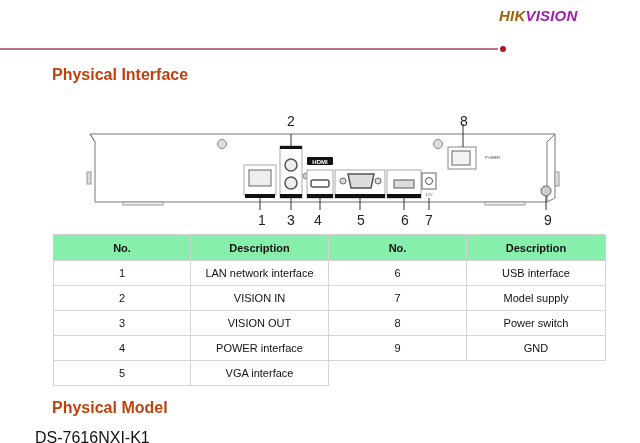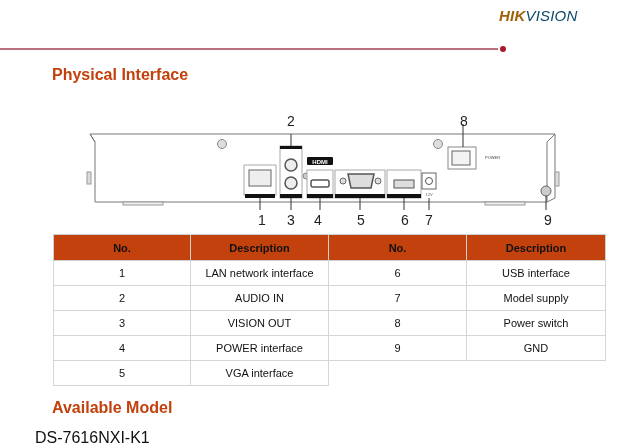--- a/index.html
+++ b/index.html
@@ -1,25 +1,25 @@
 <!DOCTYPE html>
 <html><head>
 <meta charset="utf-8">
 <style>
   html,body{margin:0;padding:0;background:#fff;}
   body{width:640px;height:443px;position:relative;overflow:hidden;font-family:"Liberation Sans","DejaVu Sans",sans-serif;color:#111;}
   .logo{position:absolute;left:499px;top:7px;font-weight:bold;font-style:italic;font-size:15px;letter-spacing:0.2px;}
   .logo .hik{color:#a16207;}
-  .logo .vis{color:#0c4a6e;font-weight:normal;}
+  .logo .vis{color:#a21caf;font-weight:bold;}
   .rule{position:absolute;left:0;top:48px;width:498px;height:2px;background:#b9717f;}
   .rule-dot{position:absolute;left:500px;top:46px;width:6px;height:6px;border-radius:50%;background:#a8192e;}
   .h2{position:absolute;left:52px;font-weight:bold;font-size:16px;color:#c2410c;}
   .device{position:absolute;left:85px;top:112px;width:480px;height:118px;}
   table.spec{position:absolute;left:53px;top:234px;border-collapse:collapse;font-size:11px;}
-  table.spec th{background:#c2410c;font-weight:bold;height:23px;border:1px solid #d0d0d0;text-align:center;}
+  table.spec th{background:#86efac;font-weight:bold;height:23px;border:1px solid #d0d0d0;text-align:center;}
   table.spec td{height:22px;border:1px solid #d6d6d6;text-align:center;}
   table.spec td.empty{border:none;border-left:1px solid #d6d6d6;}
   .model{position:absolute;left:35px;top:429px;font-size:16px;text-align:center;}
 </style>
 </head>
 <body>
 
 <div class="logo"><span class="hik">HIK</span><span class="vis">VISION</span></div>
 <div class="rule"></div>
 <div class="rule-dot"></div>
@@ -118,21 +118,21 @@
   </thead>
   <tbody>
     <tr>
       <td>1</td>
       <td>LAN network interface</td>
       <td>6</td>
       <td>USB interface</td>
     </tr>
     <tr>
       <td>2</td>
-      <td>AUDIO IN</td>
+      <td>VISION IN</td>
       <td>7</td>
       <td>Model supply</td>
     </tr>
     <tr>
       <td>3</td>
       <td>VISION OUT</td>
       <td>8</td>
       <td>Power switch</td>
     </tr>
     <tr>
@@ -143,14 +143,14 @@
     </tr>
     <tr>
       <td>5</td>
       <td>VGA interface</td>
       <td class="empty"></td>
       <td class="empty" style="border-left:none"></td>
     </tr>
   </tbody>
 </table>
 
-<div class="h2" style="top:399px;">Available Model</div>
+<div class="h2" style="top:399px;">Physical Model</div>
 <div class="model">DS-7616NXI-K1</div>
 
 </body></html>

